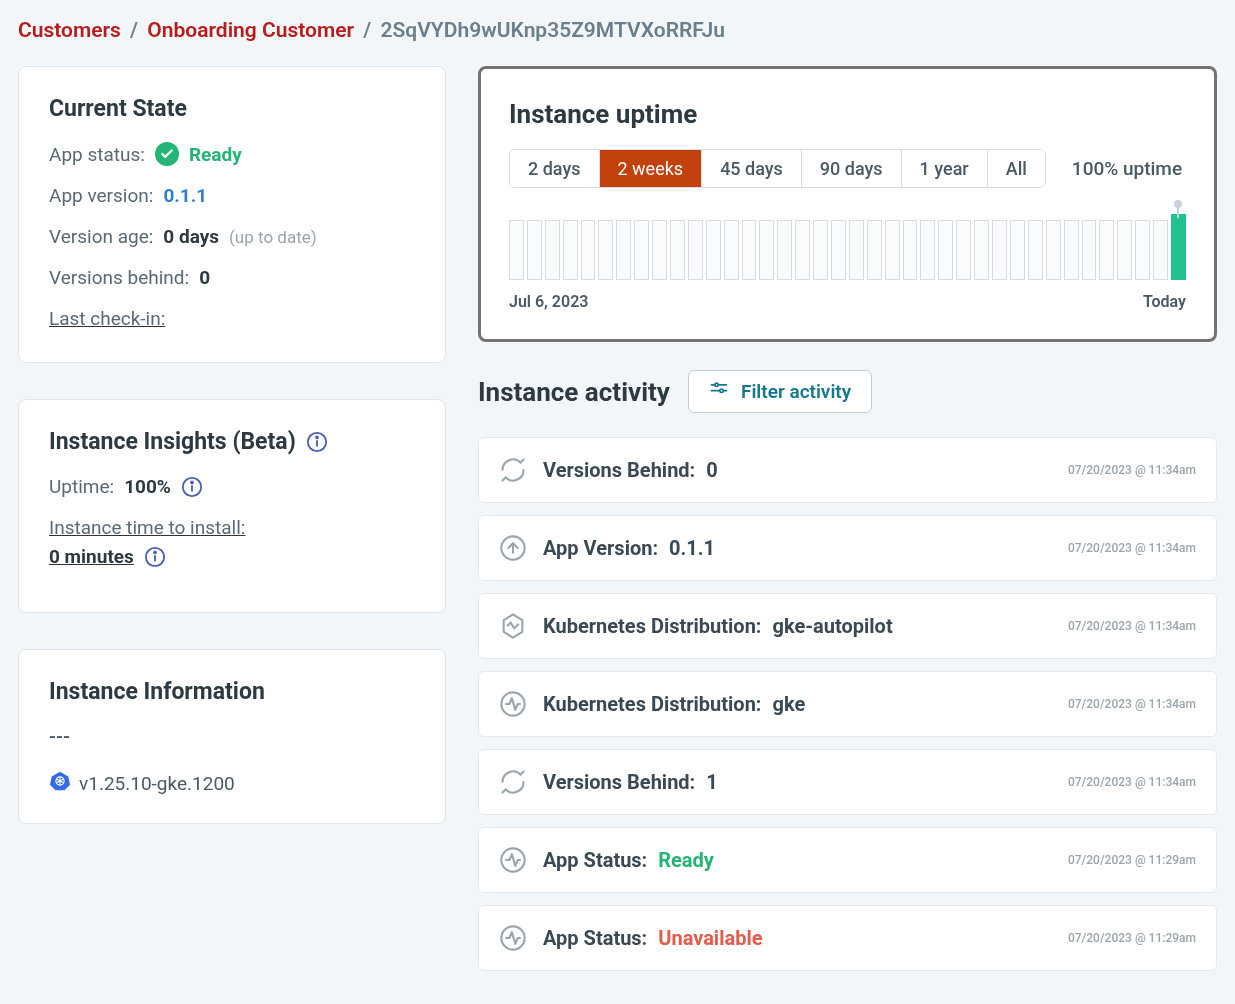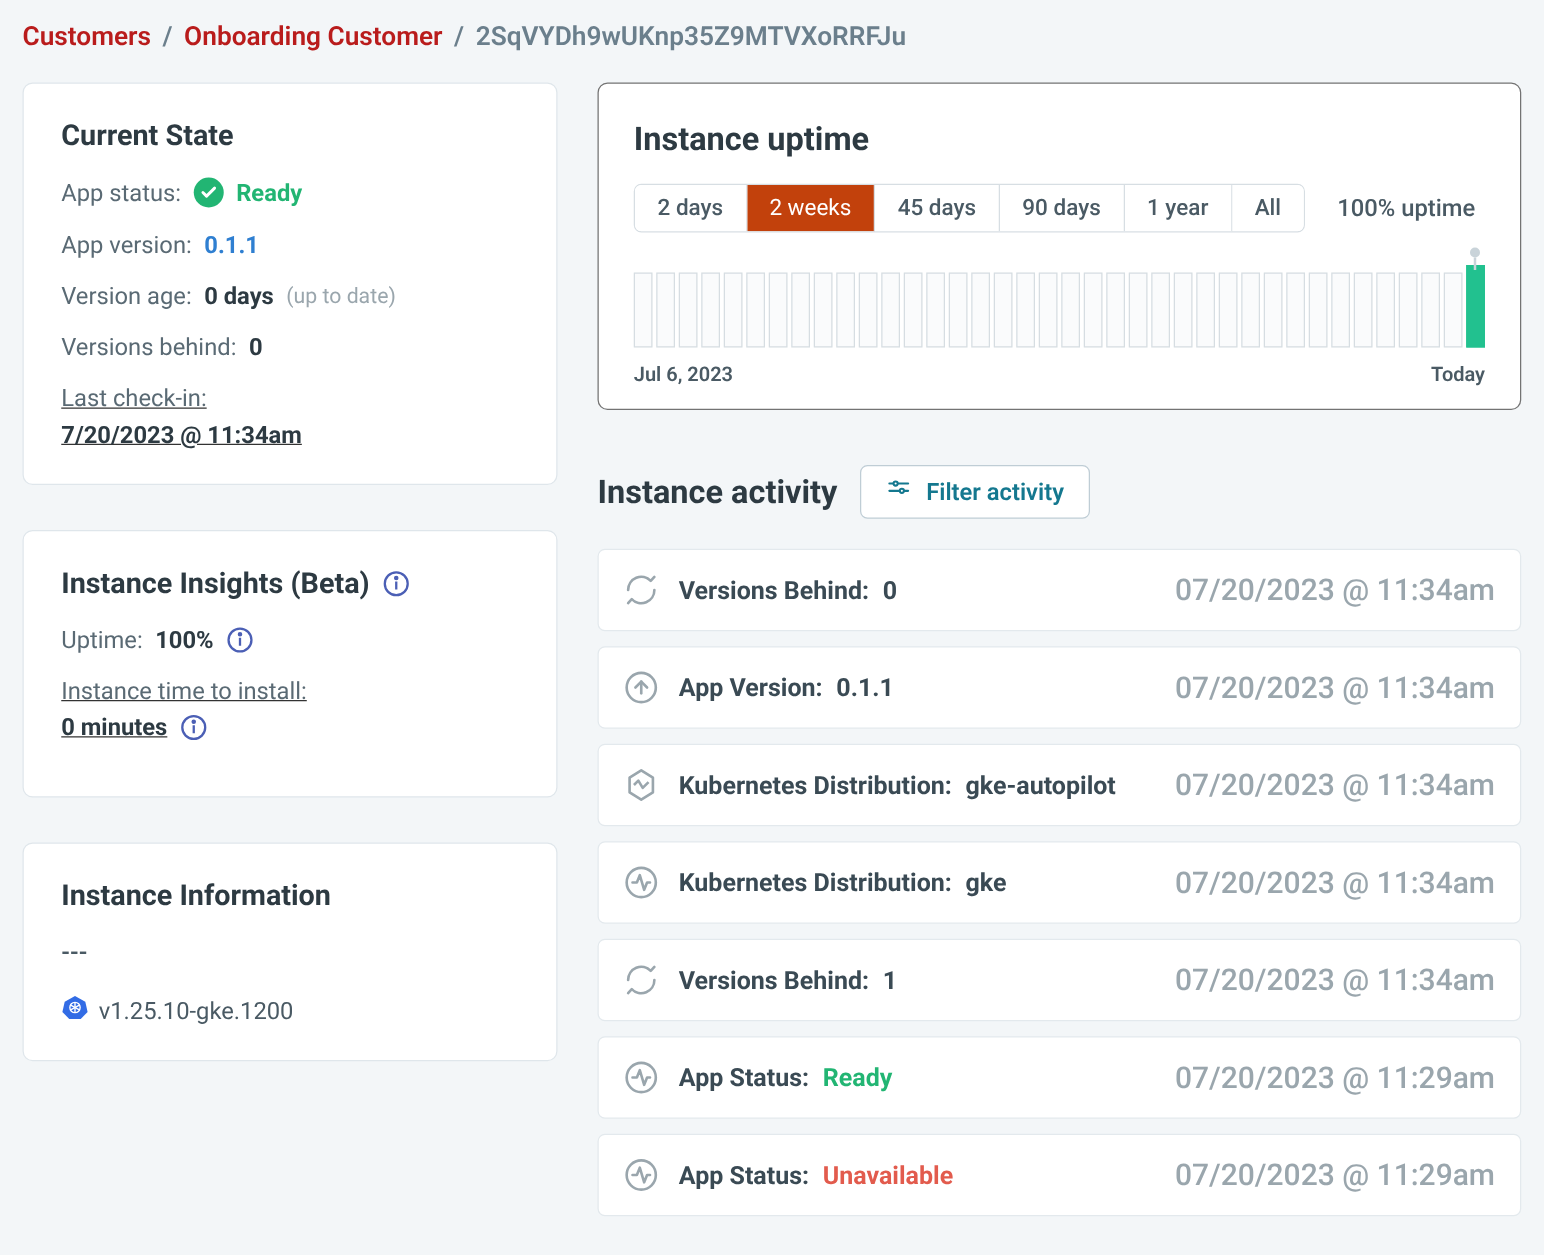--- a/index.html
+++ b/index.html
@@ -54,24 +54,24 @@
     display:inline-flex; align-items:center; justify-content:center;
     width:22px; height:22px;
   }
   .check-circle {
     width: 24px; height: 24px; border-radius: 50%;
     background: #22b573; display:inline-flex; align-items:center; justify-content:center;
   }
   
   .uptime-card {
     background: #fff;
-    border: 1px solid #737373;
+    border: 3px solid #737373;
     border-radius: 8px;
-    padding: 30px 28px 18px 28px;
-    margin-bottom: 44px;
+    padding: 30px 28px 28px 28px;
+    margin-bottom: 28px;
   }
   .uptime-card h2 { font-size:26px; font-weight:700; color:#2d3a42; margin-bottom:20px; }
   .uptime-header-row { display:flex; align-items:center; gap:26px; }
   .seg-group { display:flex; border:1px solid #d7dee3; border-radius:6px; overflow:hidden; }
   .seg-btn {
     padding: 8px 18px;
     font-size: 18px;
     color:#4a5a64;
     background:#fff;
     border-right:1px solid #d7dee3;
@@ -123,21 +123,21 @@
     display:flex;
     align-items:center;
     gap:16px;
   }
   .activity-item .act-icon { width:28px; height:28px; flex-shrink:0; color:#9aa6ad; }
   .activity-item .act-text { flex:1; font-size:20px; color:#4a5a64; }
   .activity-item .act-text .act-label { font-weight:700; color:#3a4a54; }
   .activity-item .act-text .act-val { font-weight:700; color:#3a4a54; margin-left:6px; }
   .activity-item .act-text .act-val.green { color:#22b573; }
   .activity-item .act-text .act-val.red { color:#e25b4d; }
-  .activity-item .act-time { font-size:24px; color:#9aa6ad; font-weight:500; }
+  .activity-item .act-time { font-size:12px; color:#9aa6ad; font-weight:500; }
   
   .info-card .dash { color:#4a5a64; font-size:19px; margin-bottom:22px; font-weight:600; }
   .info-card .k8s-row { display:flex; align-items:center; gap:8px; font-size:19px; color:#4a5a64; }
 </style>
 </head>
 <body>
 
 <div class="breadcrumb">
   <span class="crumb-link">Customers</span>
   <span class="sep">/</span>
@@ -174,21 +174,20 @@
         <span class="hint">(up to date)</span>
       </div>
 
       <div class="state-row">
         <span class="label">Versions behind:</span>
         <span class="value">0</span>
       </div>
 
       <div class="stack-row">
         <div class="line1">Last check-in:</div>
-        <div class="line2">7/20/2023 @ 11:34am</div>
       </div>
     </div>
 
     <div class="card">
       <h2 style="display:flex;align-items:center;gap:10px;">
         <span>Instance Insights (Beta)</span>
         <span class="info-icon">
           <svg width="22" height="22" viewBox="0 0 24 24" fill="none" stroke="#4b5fb5" stroke-width="2">
               <circle cx="12" cy="12" r="10"></circle>
               <line x1="12" y1="10" x2="12" y2="17"></line>

